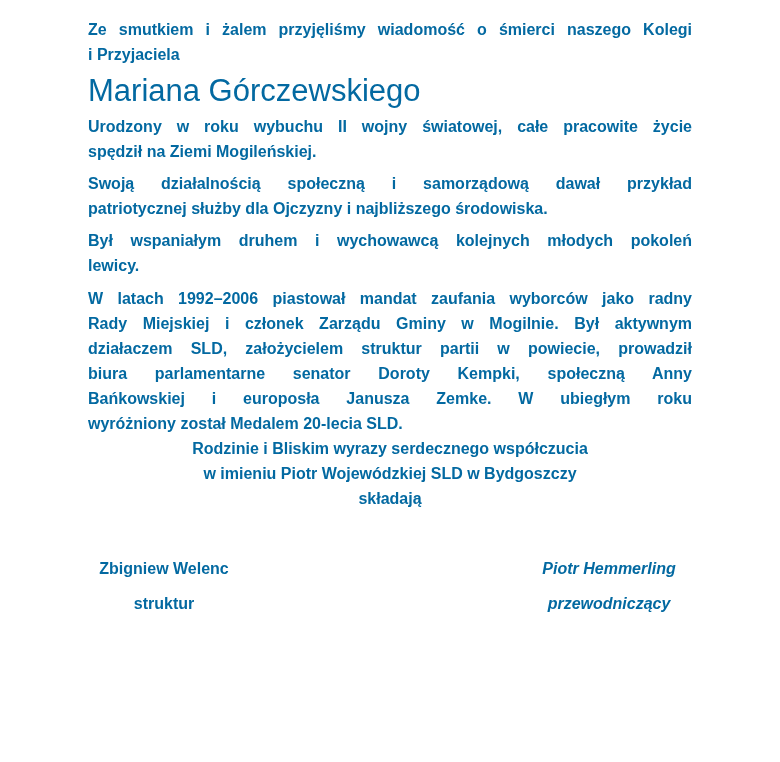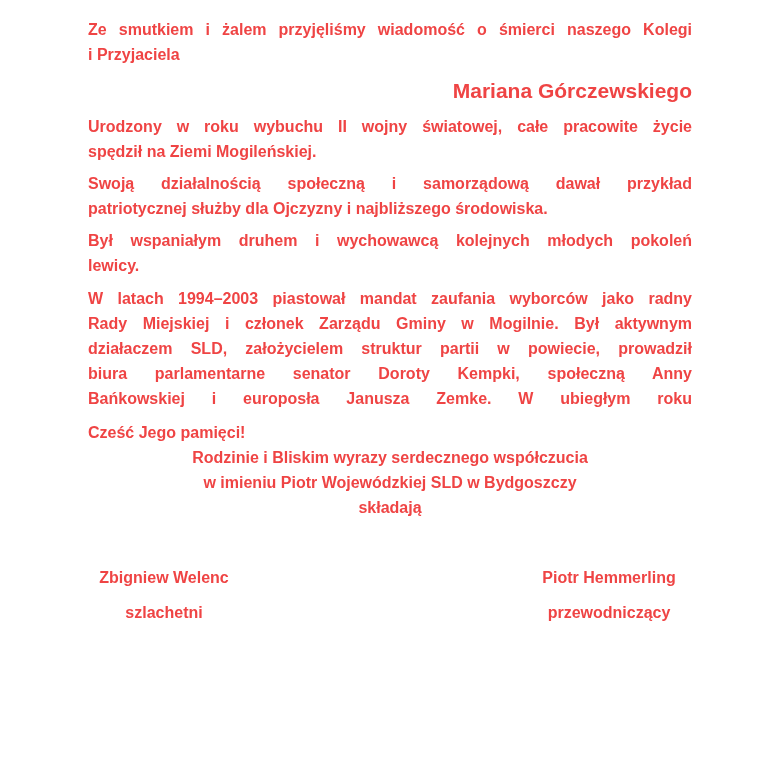--- a/index.html
+++ b/index.html
@@ -8,43 +8,43 @@
     height: 762px;
     background: #ffffff;
     font-family: "Liberation Sans", "DejaVu Sans", sans-serif;
   }
   .page {
     box-sizing: border-box;
     width: 780px;
     height: 762px;
     padding: 17px 88px 0 88px;
     background: #ffffff;
-    color: #ef4444;
+    color: #0369a1;
     font-weight: 700;
     font-size: 16px;
     line-height: 25px;
     overflow: hidden;
   }
   .para { margin: 0; }
   .jl {
     display: block;
     text-align: justify;
     text-align-last: justify;
     white-space: normal;
   }
   .jl.last {
     text-align: justify;
     text-align-last: left;
   }
   .title {
     margin: 9px 0 0 0;
-    font-size: 21px;
+    font-size: 31px;
     line-height: 30px;
-    text-align: right;
-    font-weight: 700;
+    text-align: left;
+    font-weight: 400;
   }
   .mt16 { margin-top: 8px; }
   .mt14 { margin-top: 14px; }
   .mt10 { margin-top: 10px; }
   .mt9  { margin-top: 9px; }
   .mt7  { margin-top: 7px; }
   .quote {
     margin: 7px 0 0 0;
     text-align: center;
     font-style: italic;
@@ -57,21 +57,21 @@
     text-align: center;
     margin: 0;
   }
   .sig-row {
     margin-top: 45px;
     display: flex;
     justify-content: space-between;
   }
   .sig-block { text-align: center; }
   .sig-block.left  { width: 152px; }
-  .sig-block.right { width: 166px; }
+  .sig-block.right { width: 166px; font-style: italic; }
   .sig-name { display: block; }
   .sig-role { display: block; margin-top: 10px; }
 </style>
 </head>
 <body>
 
 <div class="page">
 
   <p class="para">
     <span class="jl">Ze smutkiem i żalem przyjęliśmy wiadomość o śmierci naszego Kolegi</span>
@@ -89,38 +89,38 @@
     <span class="jl">Swoją działalnością społeczną i samorządową dawał przykład</span>
     <span class="jl last">patriotycznej służby dla Ojczyzny i najbliższego środowiska.</span>
   </p>
 
   <p class="para mt7">
     <span class="jl">Był wspaniałym druhem i wychowawcą kolejnych młodych pokoleń</span>
     <span class="jl last">lewicy.</span>
   </p>
 
   <p class="para mt16">
-    <span class="jl">W latach 1994–2003 piastował mandat zaufania wyborców jako radny</span>
+    <span class="jl">W latach 1992–2006 piastował mandat zaufania wyborców jako radny</span>
     <span class="jl">Rady Miejskiej i członek Zarządu Gminy w Mogilnie. Był aktywnym</span>
     <span class="jl">działaczem SLD, założycielem struktur partii w powiecie, prowadził</span>
     <span class="jl">biura parlamentarne senator Doroty Kempki, społeczną Anny</span>
     <span class="jl">Bańkowskiej i europosła Janusza Zemke. W ubiegłym roku</span>
+    <span class="jl last">wyróżniony został Medalem 20-lecia SLD.</span>
   </p>
 
 
-  <p class="tribute">Cześć Jego pamięci!</p>
 
   <p class="closing mt14">Rodzinie i Bliskim wyrazy serdecznego współczucia</p>
   <p class="closing mt9">w imieniu Piotr Wojewódzkiej SLD w Bydgoszczy</p>
   <p class="closing mt10">składają</p>
 
   <div class="sig-row">
     <div class="sig-block left">
       <span class="sig-name">Zbigniew Welenc</span>
-      <span class="sig-role">szlachetni</span>
+      <span class="sig-role">struktur</span>
     </div>
     <div class="sig-block right">
       <span class="sig-name">Piotr Hemmerling</span>
       <span class="sig-role">przewodniczący</span>
     </div>
   </div>
 
 </div>
 
 </body></html>

